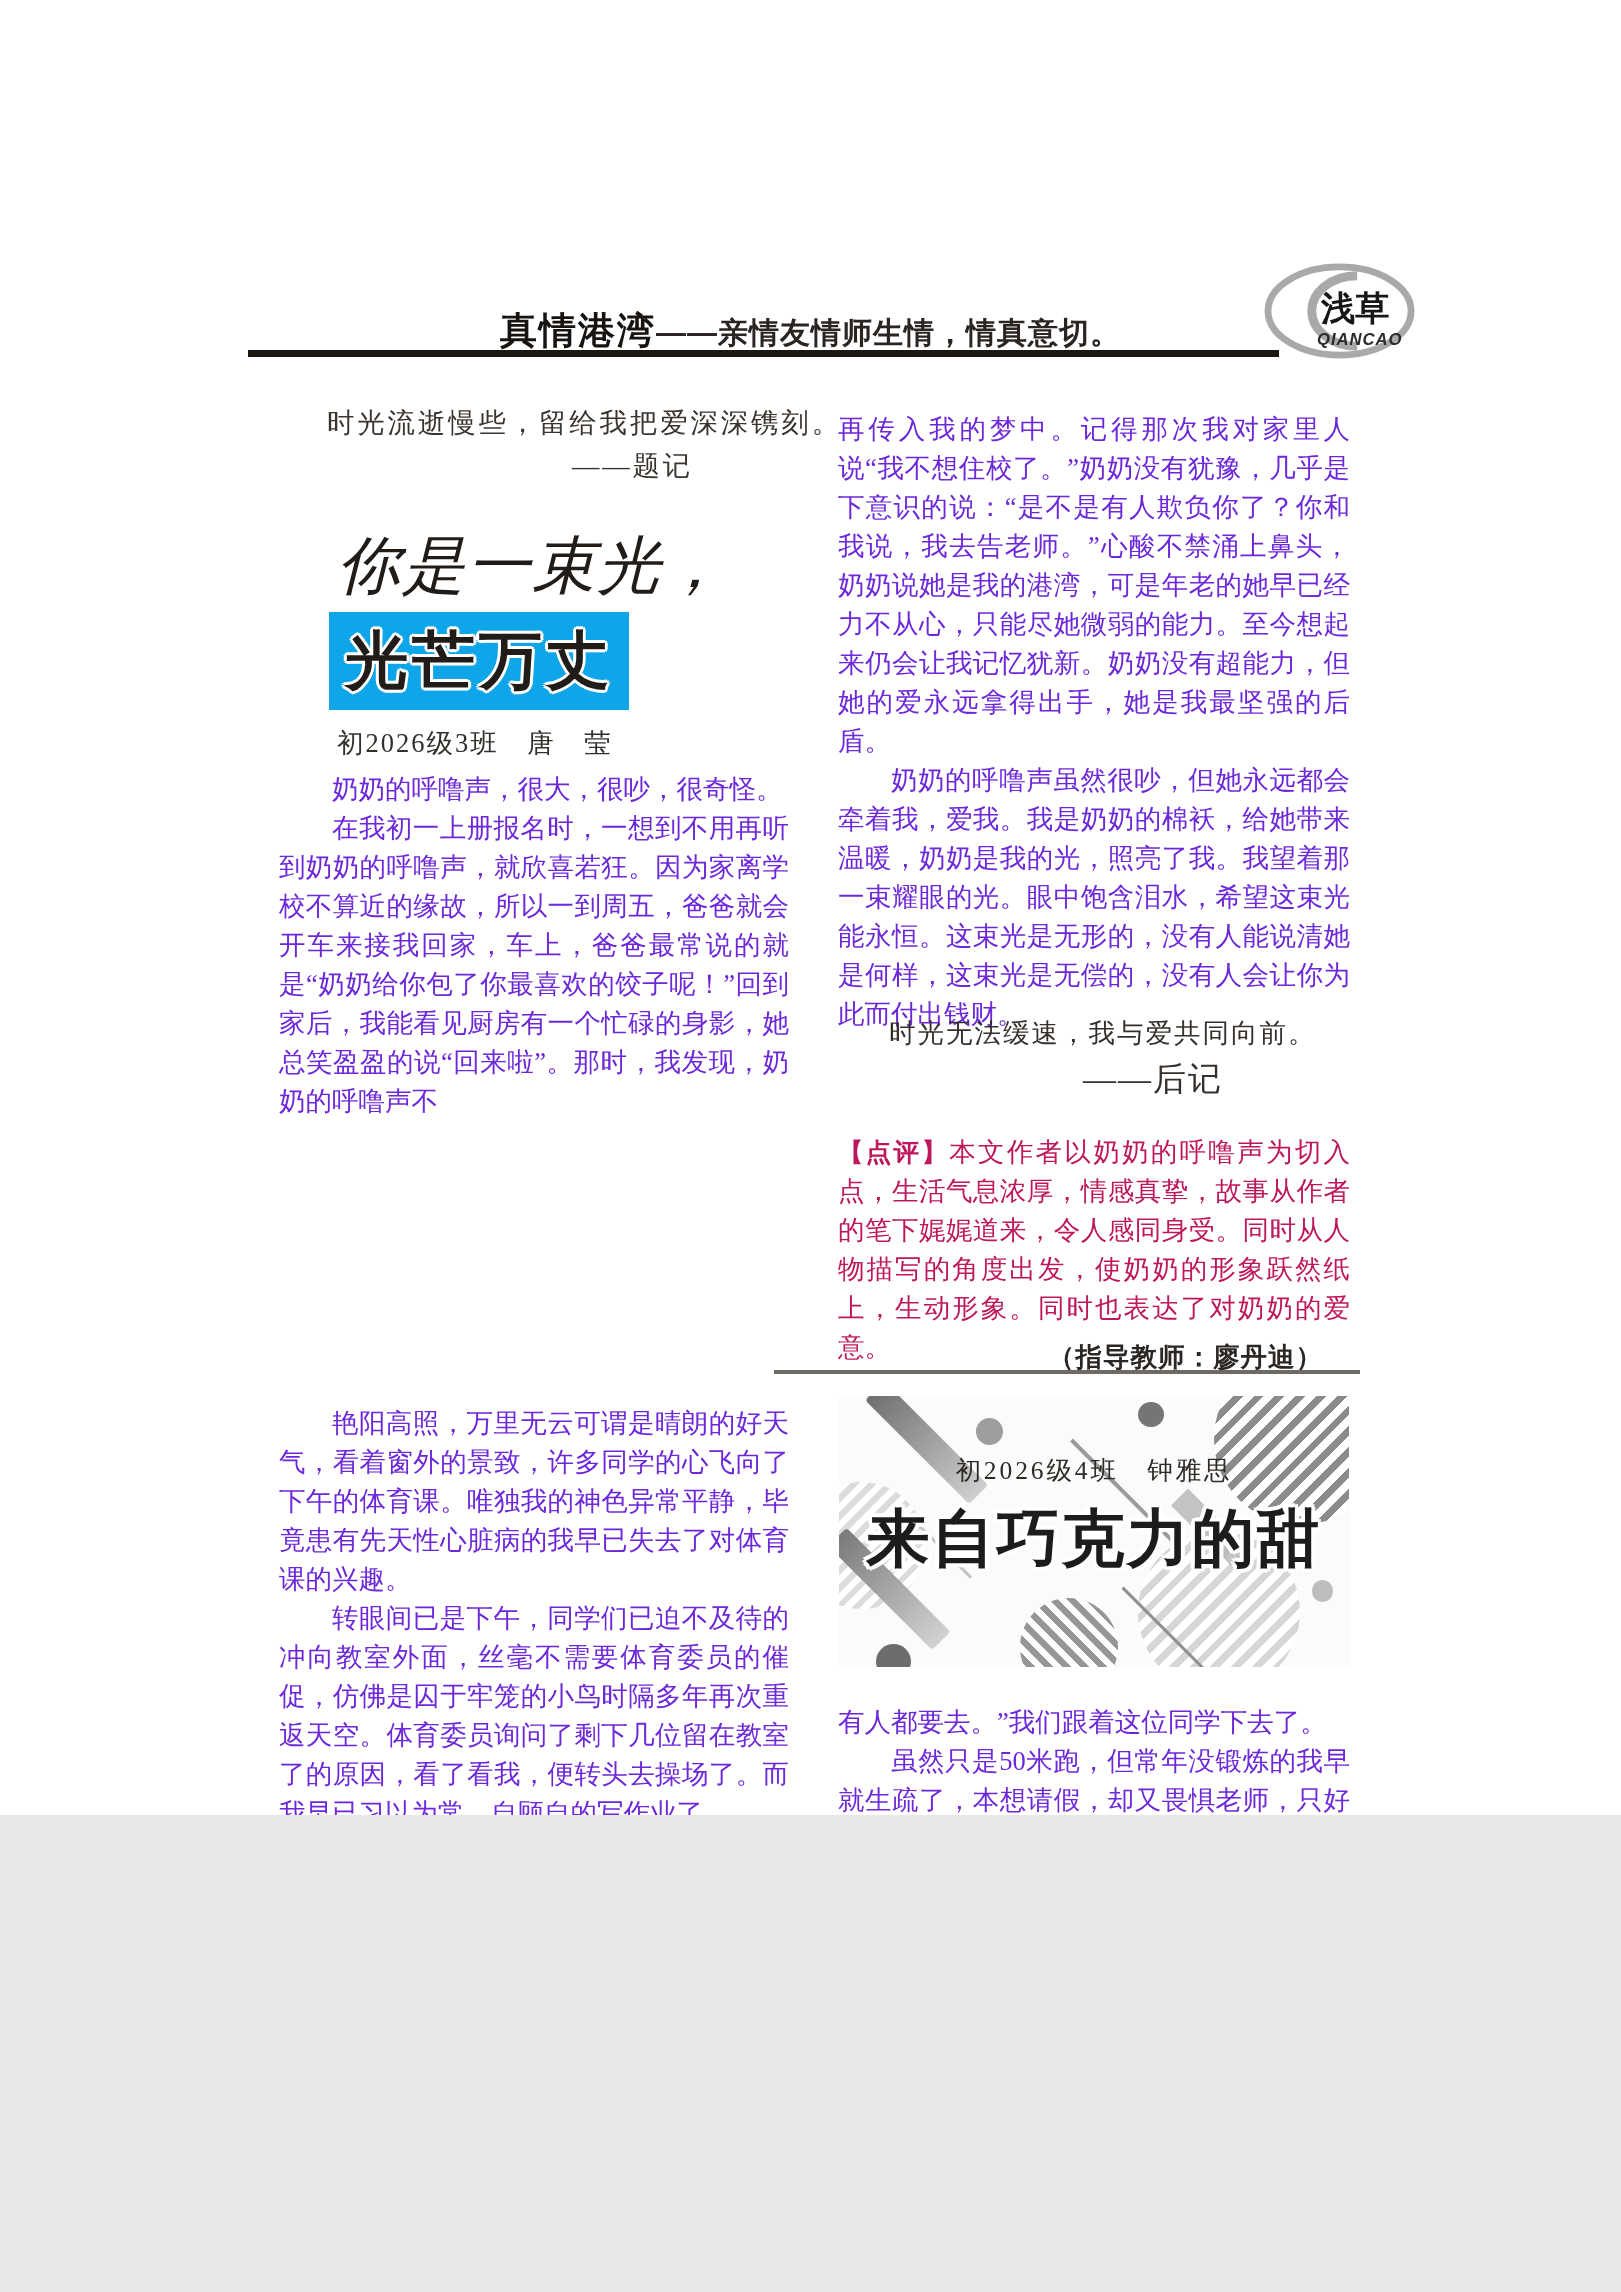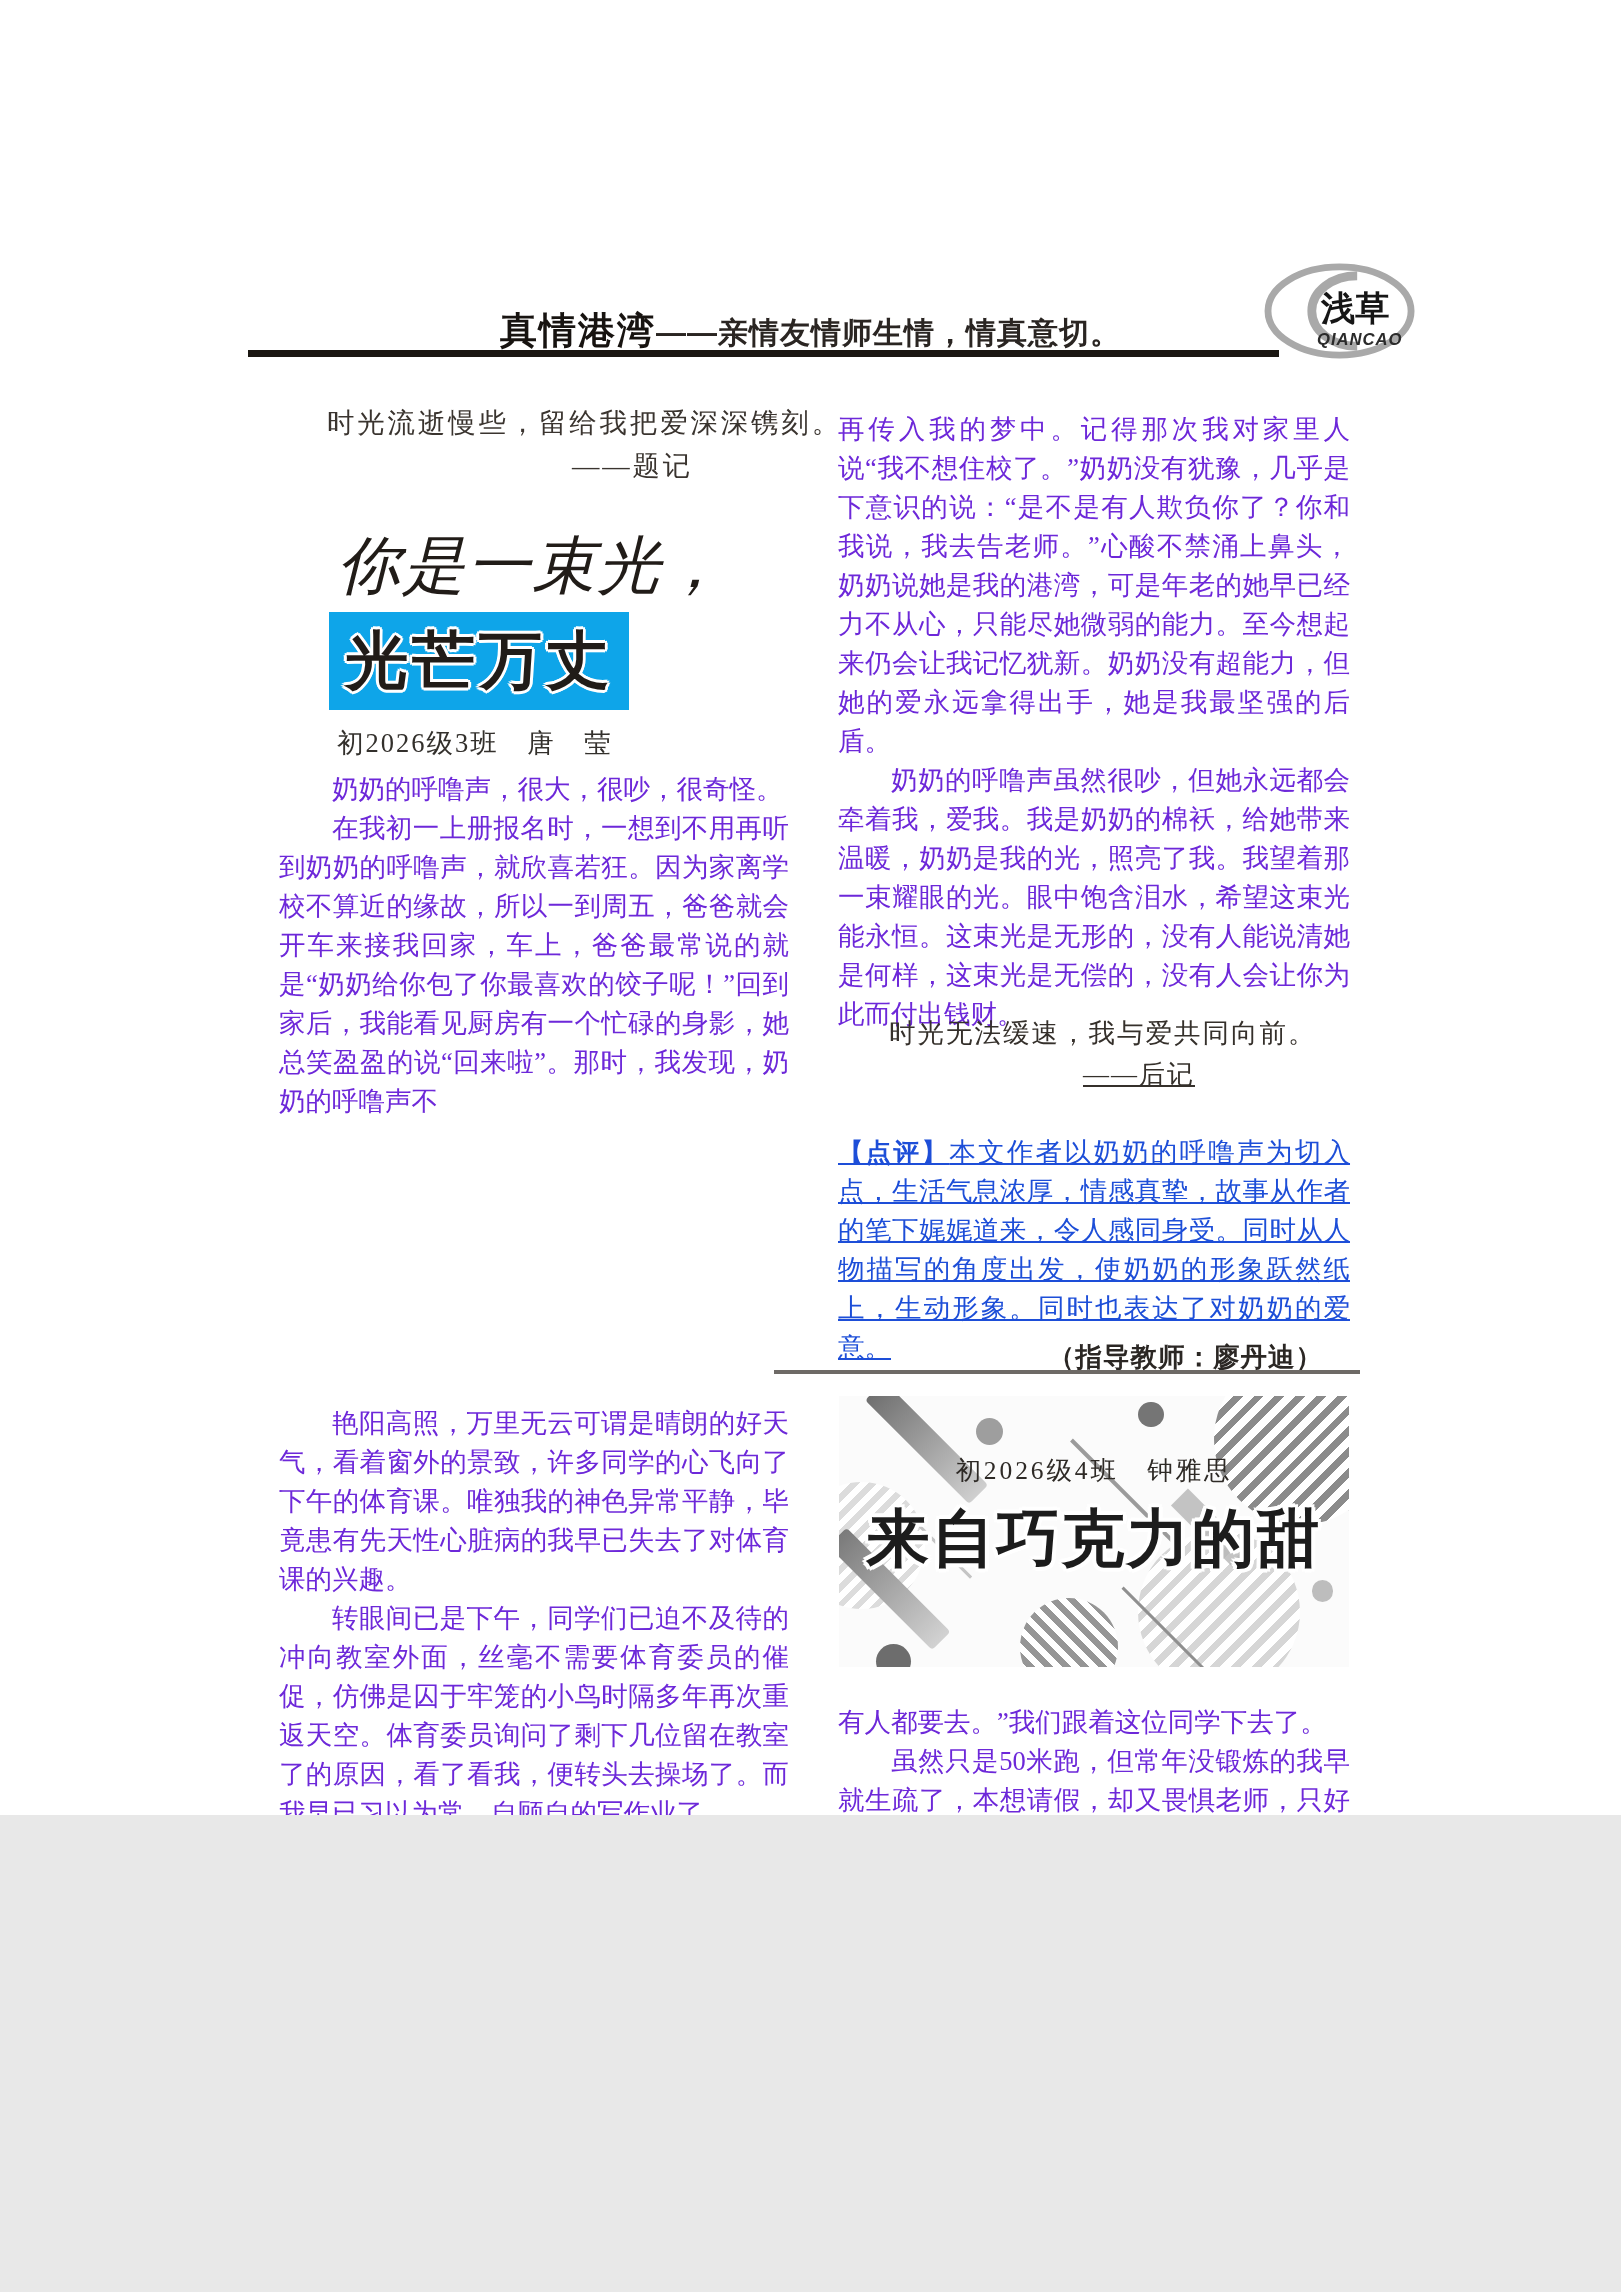--- a/index.html
+++ b/index.html
@@ -29,23 +29,23 @@
 
   
   .body-text { font-size:26.5px; line-height:39px; text-align:justify; word-break:break-all; color:#6d28d9; }
   .body-text p { margin:0; text-indent:2em; }
   .body-text p.no-indent { text-indent:0; }
   .col-left  { left:279px; width:510px; }
   .col-right { left:838px; width:512px; }
 
   
   .postscript { left:889px; top:1015px; font-size:26.5px; letter-spacing:2px; color:#35302b; }
-  .post-sign  { left:1083px; top:1057px; font-size:26px; letter-spacing:2px; color:#35302b;text-decoration:underline; }
+  .post-sign  { left:1083px; top:1057px; font-size:33px; letter-spacing:2px; color:#35302b; }
   .comment    { left:838px; top:1133px; width:512px; font-size:26.5px; line-height:39px;
-                text-align:justify; word-break:break-all; color:#1d4ed8;text-decoration:underline; }
+                text-align:justify; word-break:break-all; color:#be185d; }
   .comment .lbl { font-weight:700; font-family:"Liberation Sans","DejaVu Sans",sans-serif; font-size:25.5px; }
   .teacher    { left:838px; top:1339px; width:485px; text-align:right; font-size:26.5px;
                 font-weight:700; letter-spacing:1px; color:#2b2724; }
 
   .rule2 { left:774px; top:1370px; width:586px; height:3.9px; background:#6e6a66; }
 
   
   .art-box { left:839px; top:1396px; width:510px; height:271px; background:#fbfbfb; overflow:hidden; }
   .art-box .deco { position:absolute; }
   .d-band1 { left:13.7px;  top:33px;  width:147px; height:27.4px; border-radius:3.9px;

